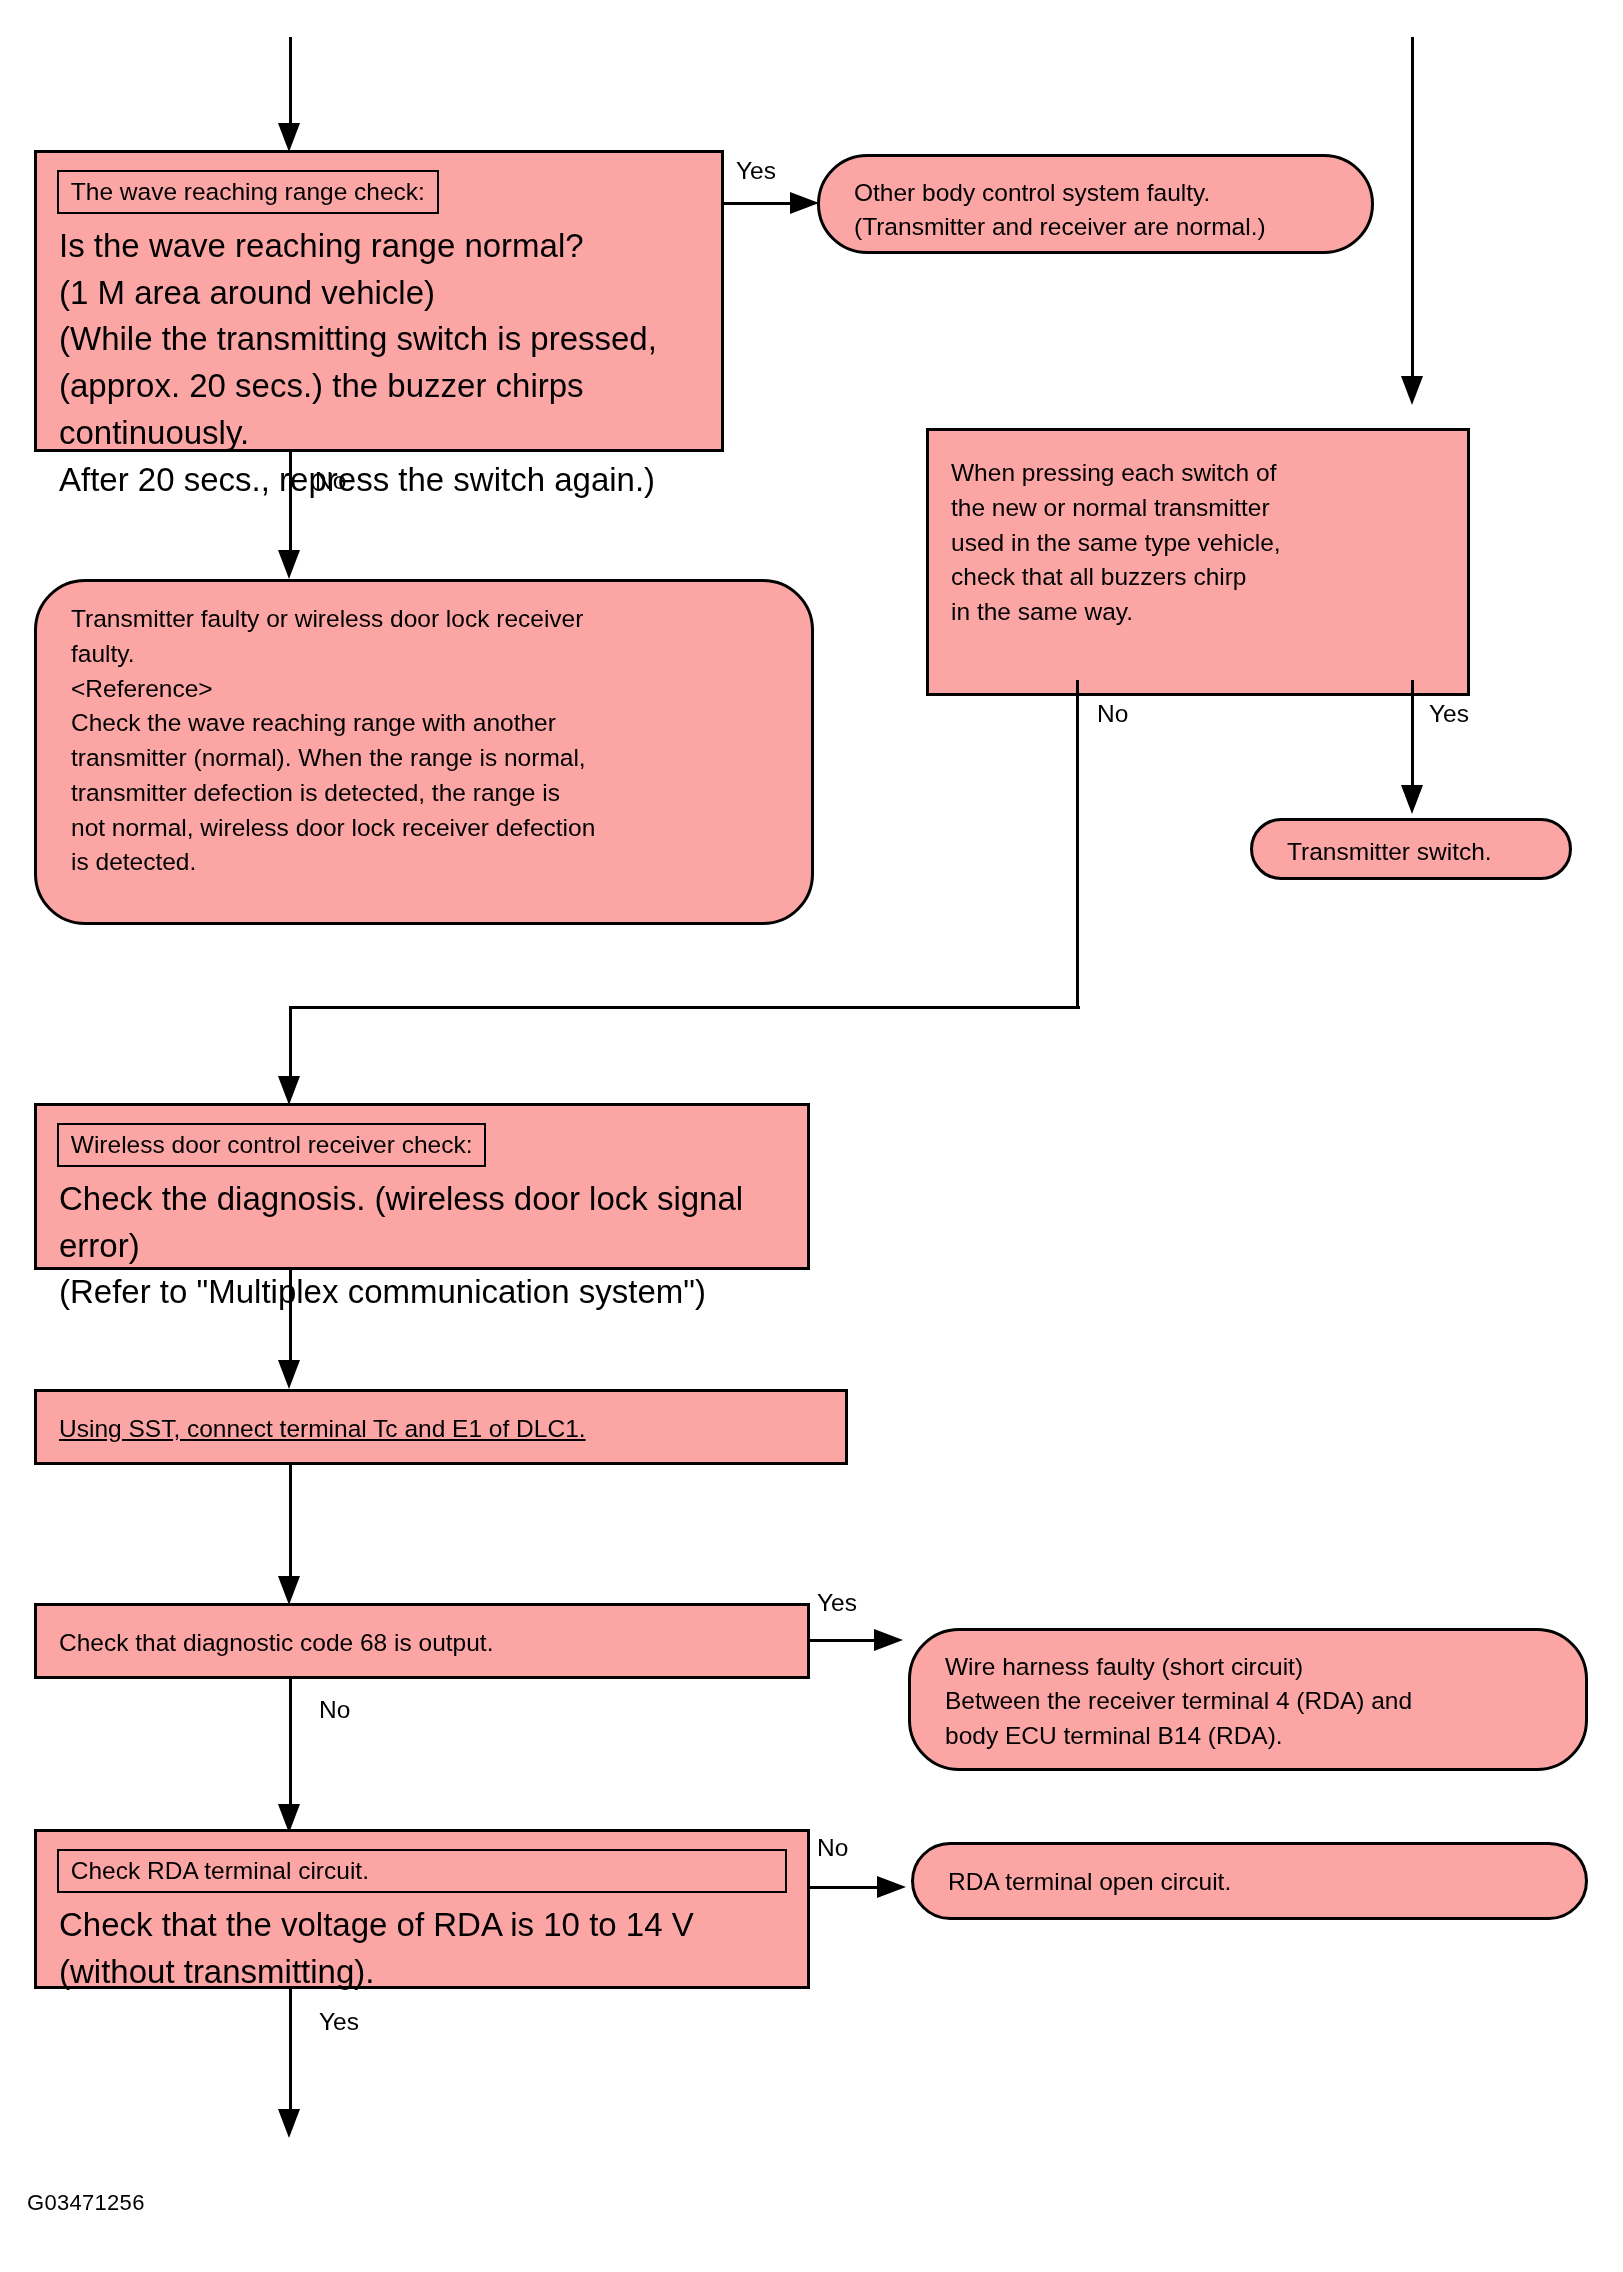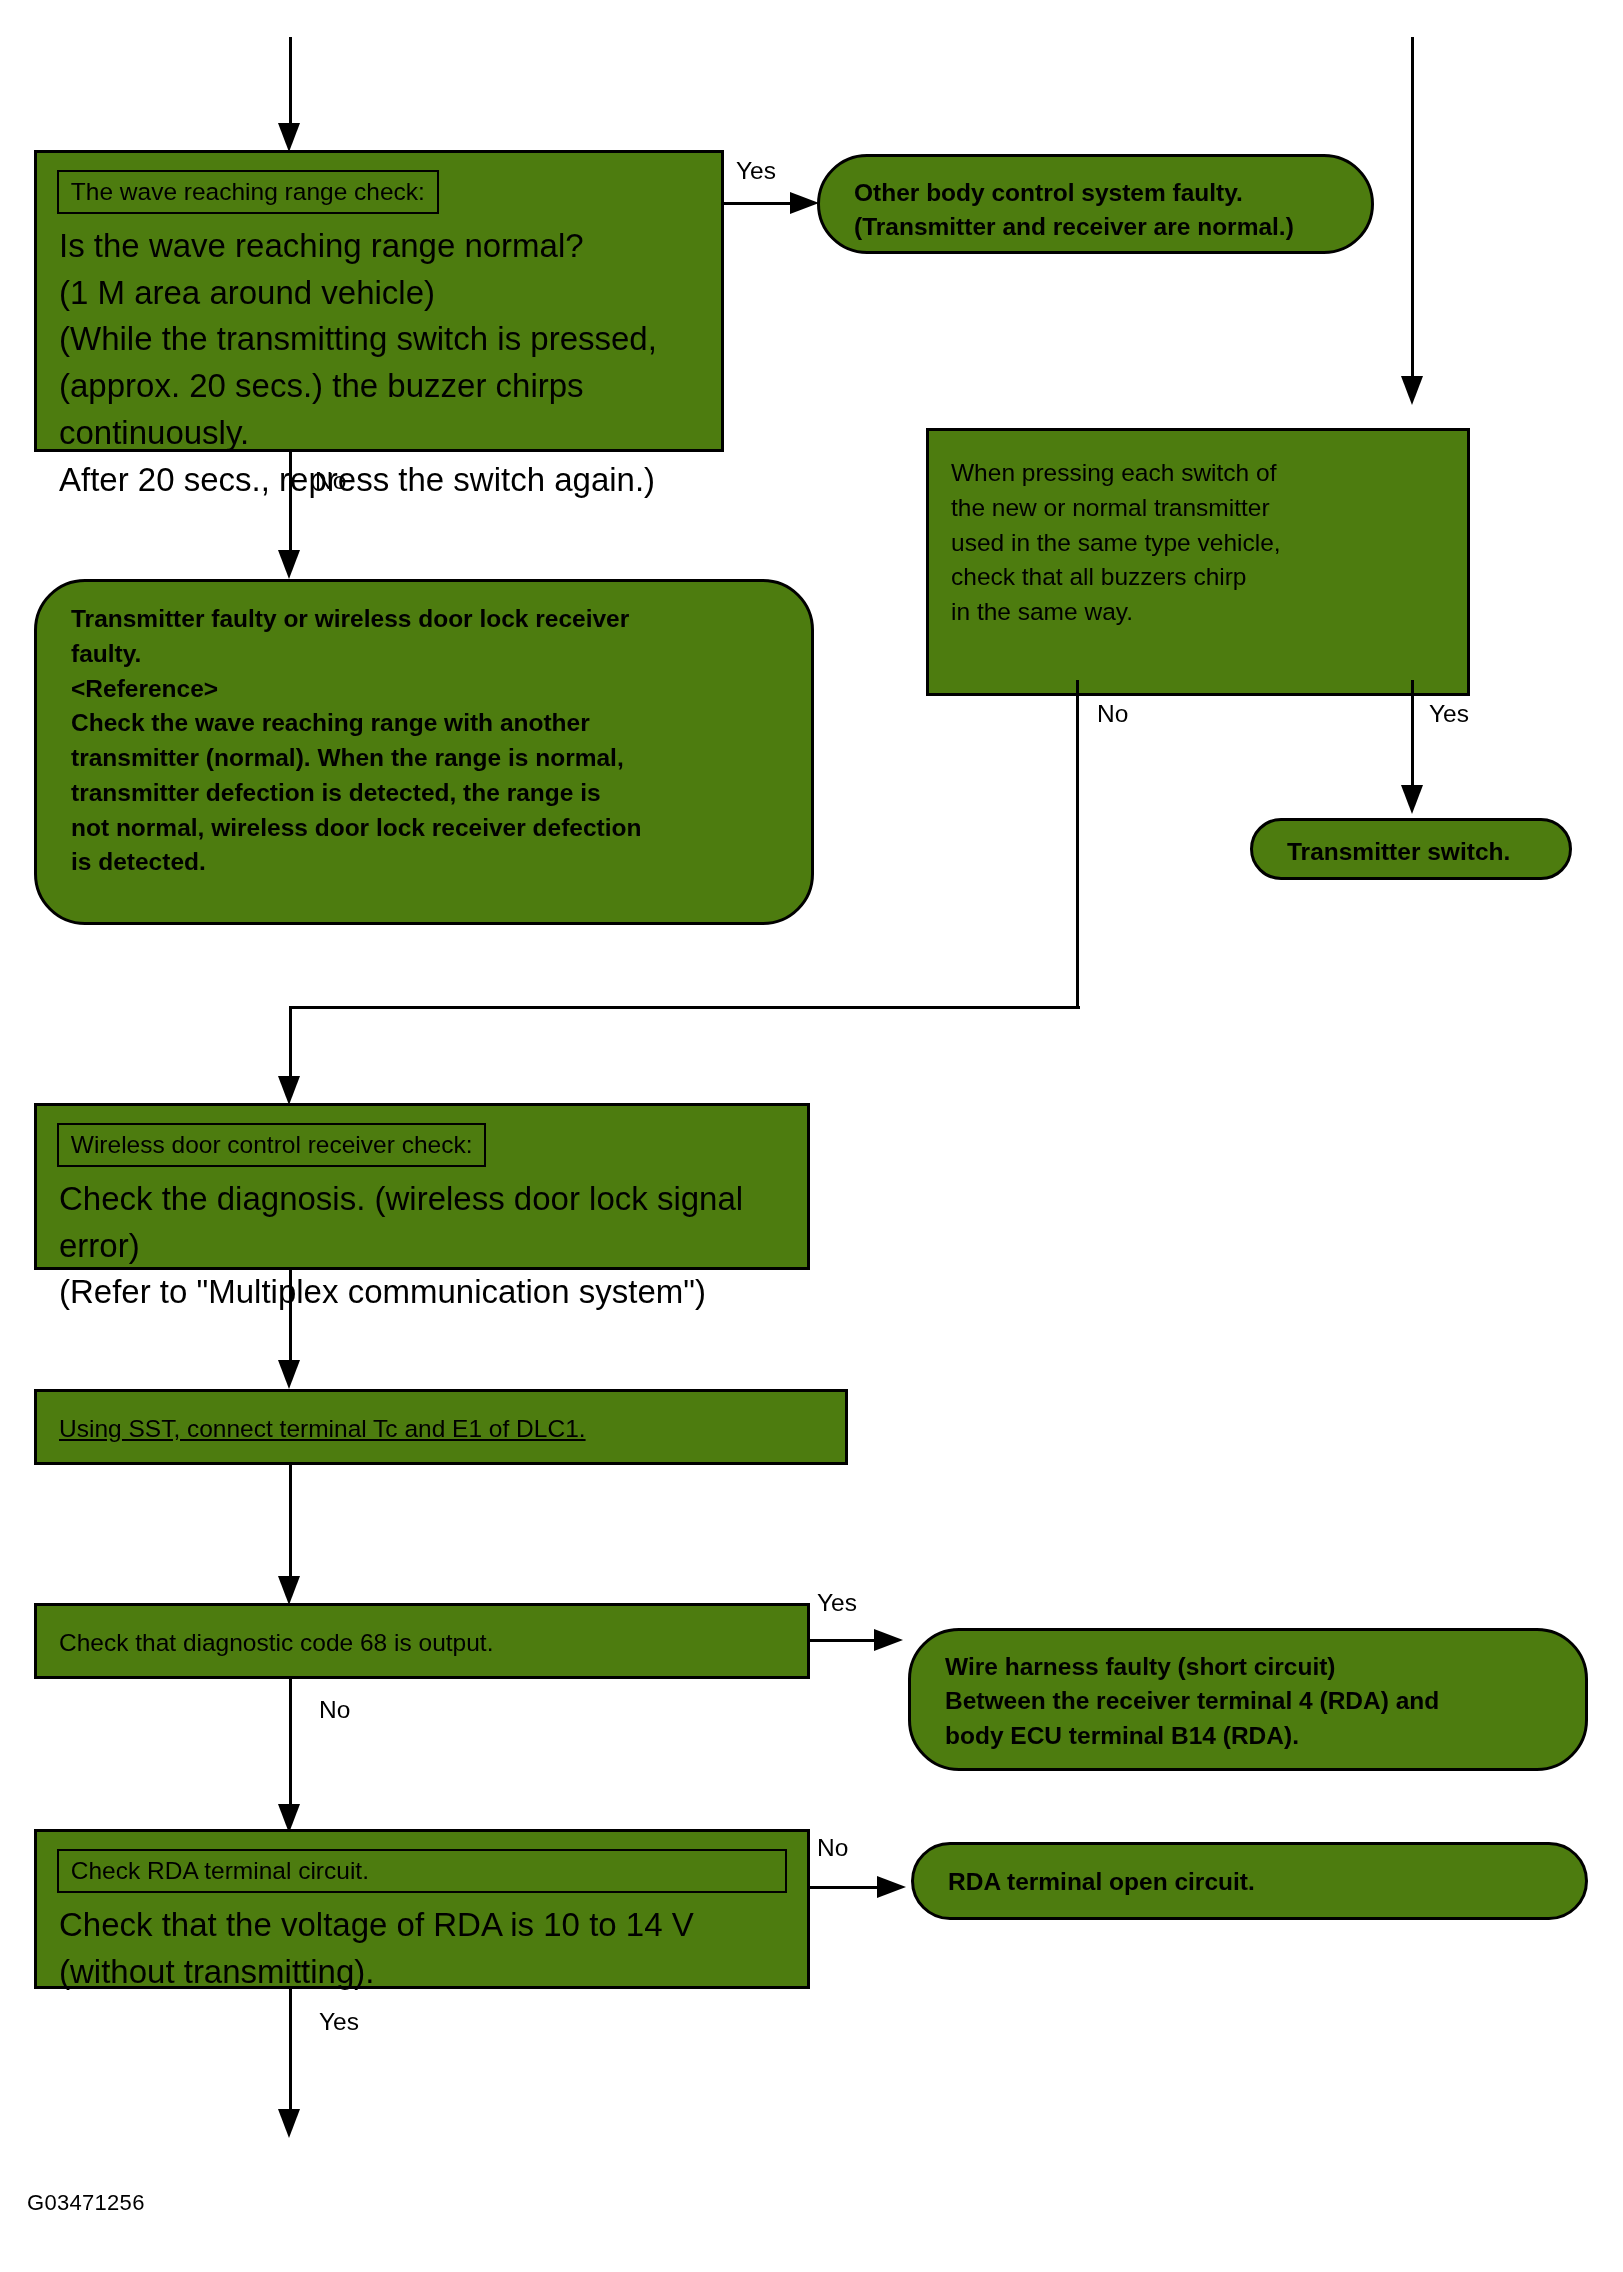--- a/index.html
+++ b/index.html
@@ -15,40 +15,39 @@
     position: relative;
     width: 1624px;
     height: 2273px;
     background: #ffffff;
     overflow: hidden;
   }
   
   .node {
     position: absolute;
     box-sizing: border-box;
-    background: #4d7c0f;
+    background: #fca5a5;
     border: 3.4px solid #000000;
   }
   .node.rounded {
     border-radius: 51px;
   }
   .node.pill {
     border-radius: 59px;
   }
   .node-body {
     padding: 18.6px 22px 15px 22px;
     font-size: 24.5px;
     line-height: 1.42;
     white-space: pre-line;
   }
   .node.rounded .node-body,
   .node.pill .node-body {
     padding-left: 34px;
     padding-right: 34px;
-    font-weight: bold;
   }
   
   .node-header {
     display: inline-block;
     border: 2.5px solid #000000;
     padding: 5px 11.8px 5.9px 11.8px;
     font-size: 24.5px;
     line-height: 1.2;
     margin: 17px 0 5px 20px;
   }

